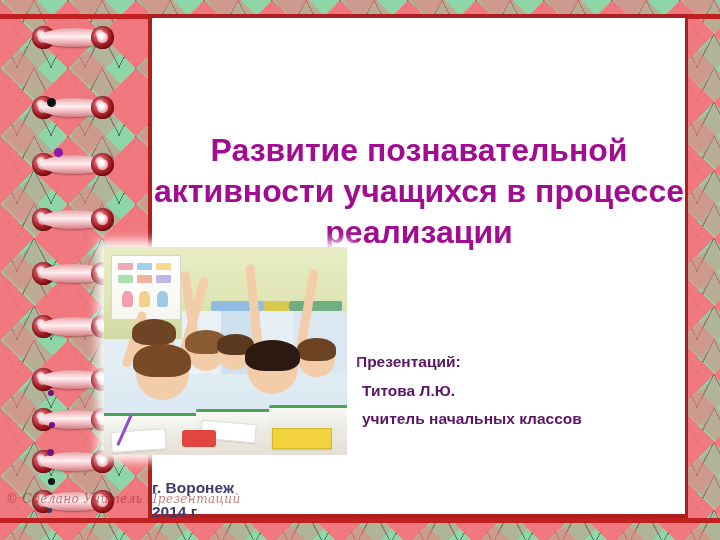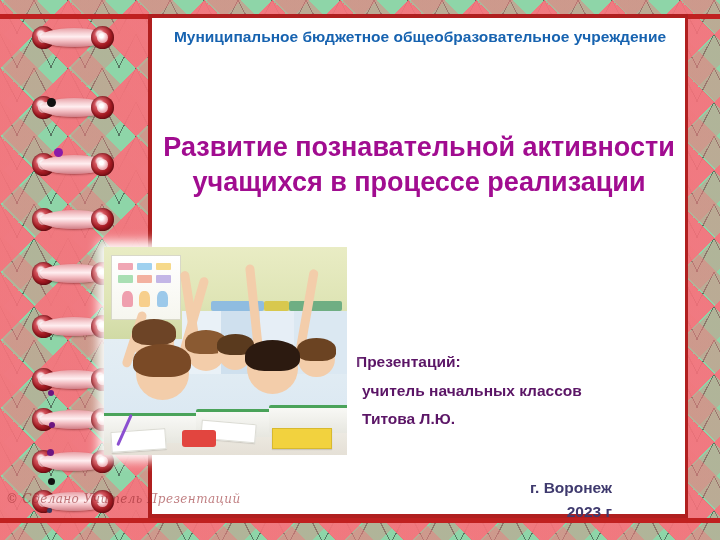--- a/index.html
+++ b/index.html
@@ -163,21 +163,21 @@
   }
   .header .line2 { display: block; }
 
   .title {
     position: absolute;
     left: 152px;
     top: 130px;
     width: 534px;
     text-align: center;
     color: #a10c90;
-    font-size: 27px;
+    font-size: 32px;
     font-weight: bold;
     line-height: 1.28;
     z-index: 8;
   }
   .title .t3 { display: block; }
 
   .photo-wrap {
     position: absolute;
     left: 104px;
     top: 247px;
@@ -231,21 +231,21 @@
     line-height: 1.85;
     z-index: 8;
   }
   .author div + div { padding-left: 6px; }
 
   .place {
     position: absolute;
     left: 152px;
     top: 476px;
     width: 460px;
-    text-align: right;
+    text-align: left;
     color: #3f3a6e;
     font-size: 15.5px;
     font-weight: bold;
     line-height: 1.55;
     z-index: 8;
   }
 
   .watermark {
     position: absolute;
     left: 6px;
@@ -330,21 +330,20 @@
       <div class="bullet" style="top: 98px; left: 47px; width: 9px; height: 9px; background: rgb(17, 17, 17);"></div>
       <div class="bullet" style="top: 148px; left: 54px; width: 9px; height: 9px; background: rgb(138, 26, 168);"></div>
       <div class="bullet" style="top: 390px; left: 48px; width: 6px; height: 6px; background: rgb(109, 21, 128);"></div>
       <div class="bullet" style="top: 422px; left: 49px; width: 6px; height: 6px; background: rgb(109, 21, 128);"></div>
       <div class="bullet" style="top: 449px; left: 47px; width: 7px; height: 7px; background: rgb(109, 21, 128);"></div>
       <div class="bullet" style="top: 478px; left: 48px; width: 7px; height: 7px; background: rgb(17, 17, 17);"></div>
       <div class="bullet" style="top: 508px; left: 47px; width: 5px; height: 5px; background: rgb(58, 58, 96);"></div>
     </div>
 
   <div class="header">
-    <span>Муниципальное бюджетное общеобразовательное учреждение</span>
   </div>
 
   <div class="title">
     <span>Развитие познавательной активности</span>
     <span>учащихся в процессе реализации</span>
   </div>
 
   <div class="photo-wrap">
     <div class="photo">
       <div class="wall"></div>
@@ -422,24 +421,24 @@
       <div class="book" style="left:3%;top:88%;width:22%;height:9%;transform:rotate(-4deg);"></div>
       <div class="book" style="left:40%;top:84%;width:22%;height:8%;transform:rotate(5deg);"></div>
       <div class="book" style="left:69%;top:87%;width:24%;height:9%;background:#f2d23e;border-color:#d8b92e;"></div>
       <div style="position:absolute;left:32%;top:88%;width:14%;height:8%;background:#e2453f;border-radius:3px;"></div>
       <div style="position:absolute;left:8%;top:80%;width:3px;height:34px;background:#8b4fd0;transform:rotate(24deg);border-radius:2px;"></div>
     </div>
   </div>
 
   <div class="author">
     <div>Презентаций:</div>
+    <div>Титова Л.Ю.</div>
     <div>учитель начальных классов</div>
-    <div>Титова Л.Ю.</div>
   </div>
 
   <div class="place">
     <div>г. Воронеж</div>
-    <div>2023 г</div>
+    <div>2014 г</div>
   </div>
 
   <div class="watermark">© Сделано Учитель Презентаций</div>
 
 </div>
 
 </body></html>

